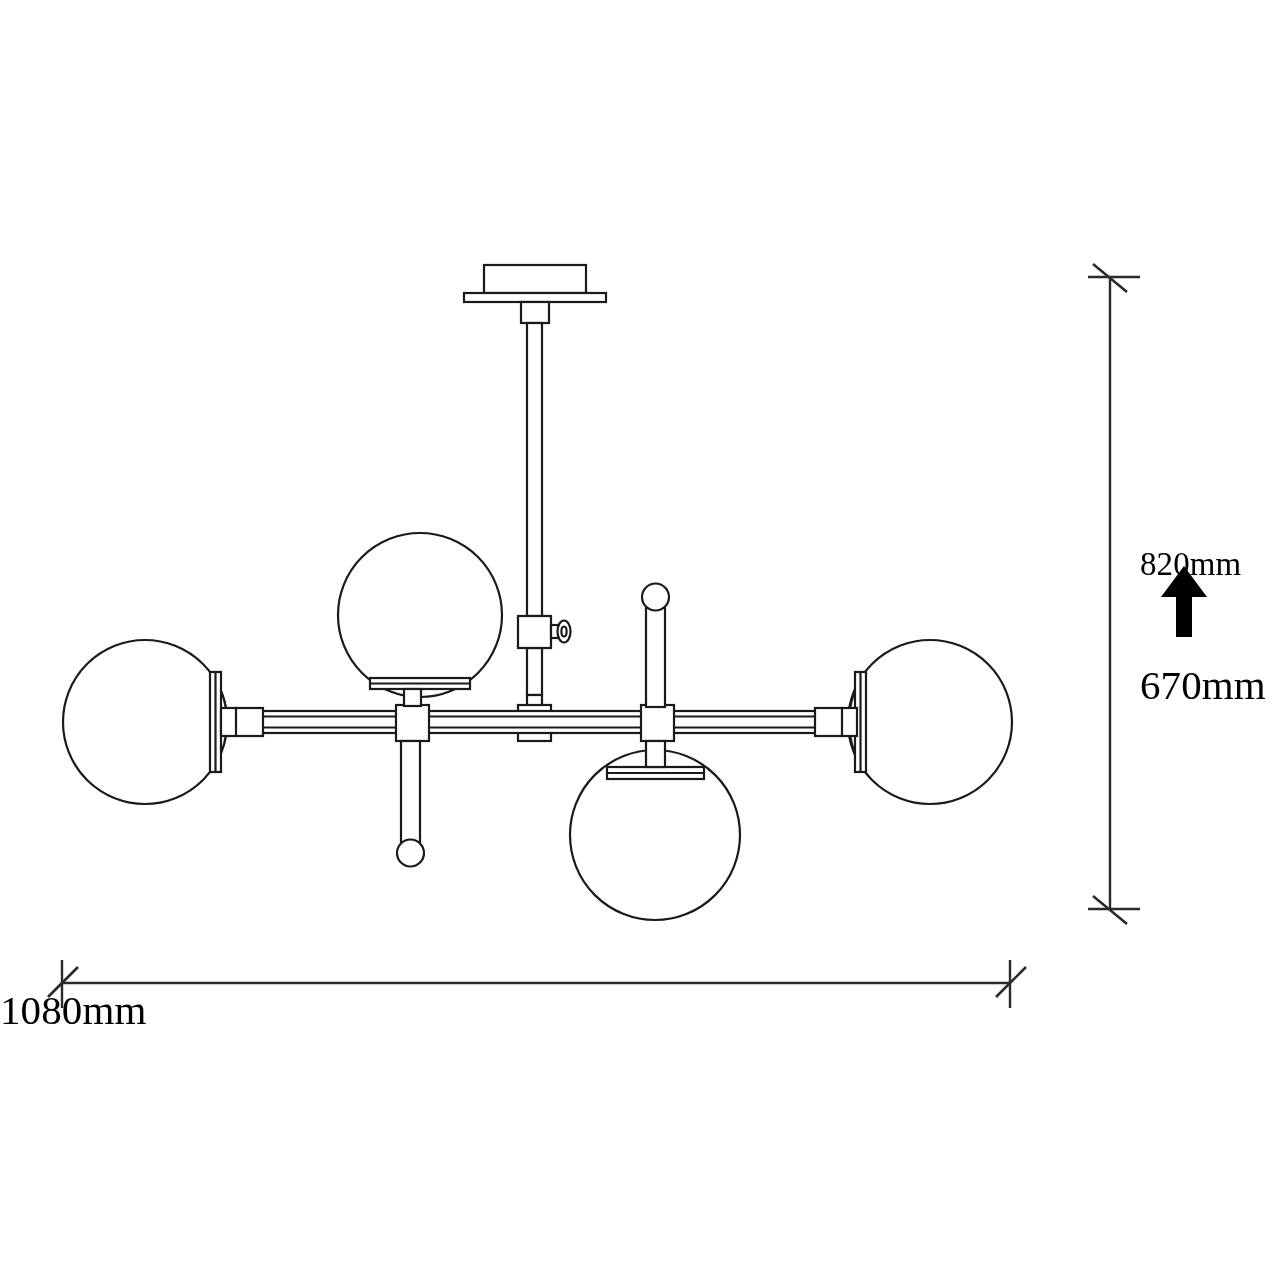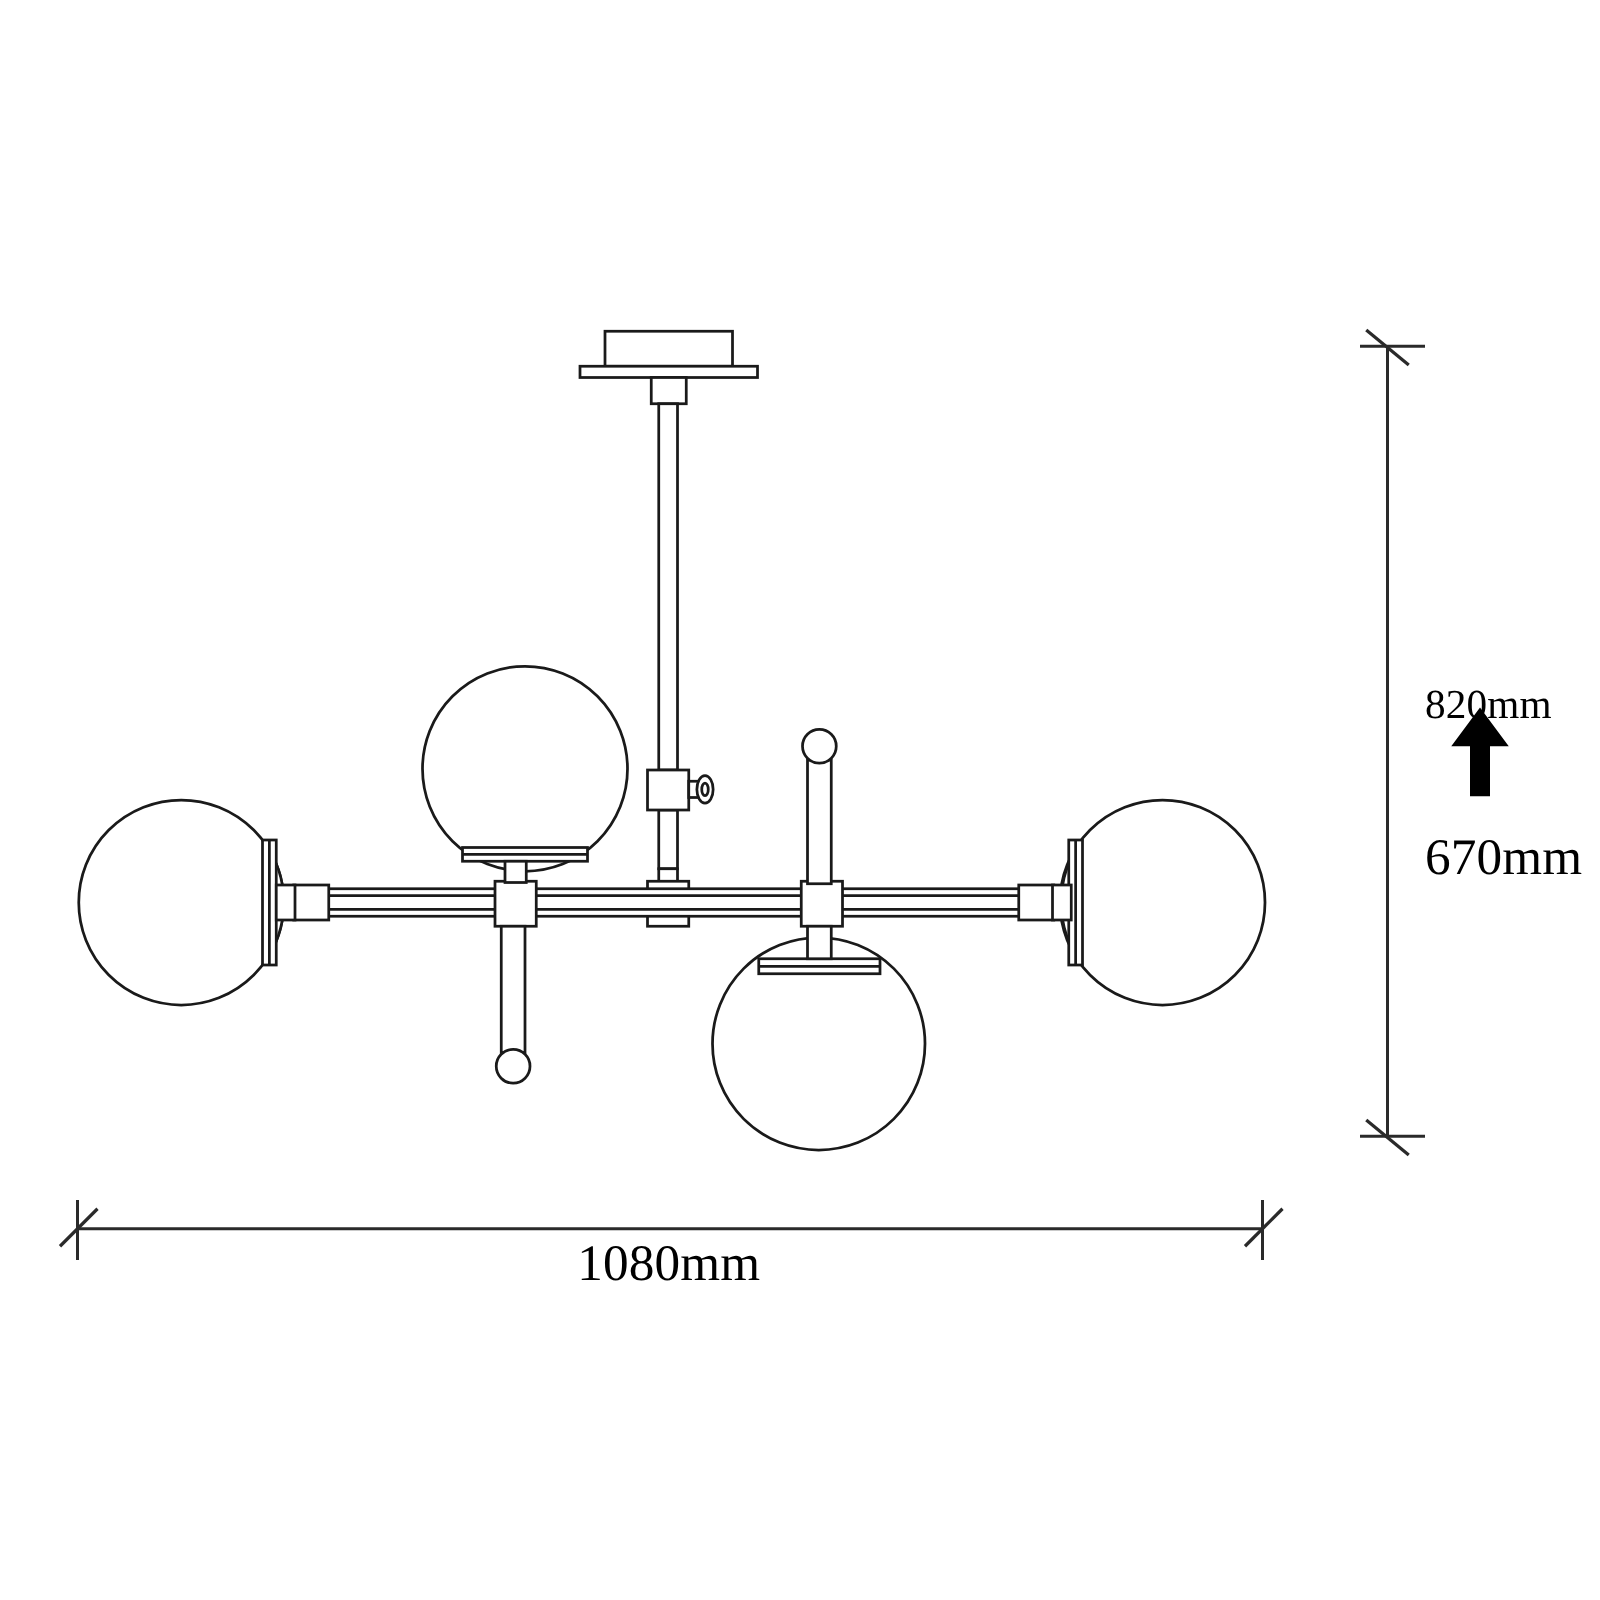--- a/index.html
+++ b/index.html
@@ -33,21 +33,21 @@
     font-family: "Liberation Serif", "DejaVu Serif", serif;
     color: #000000;
     white-space: nowrap;
     letter-spacing: 0.1px;
   }
   #label-h {
     font-size: 41px;
     left: 0;
     top: 986px;
     width: 1070px;
-    text-align: center;
+    text-align: left;
   }
   #label-v-top {
     font-size: 33px;
     left: 1140px;
     top: 502px;
     margin-top: 44px;
   }
   #label-v-bottom {
     font-size: 41px;
     left: 1140px;

